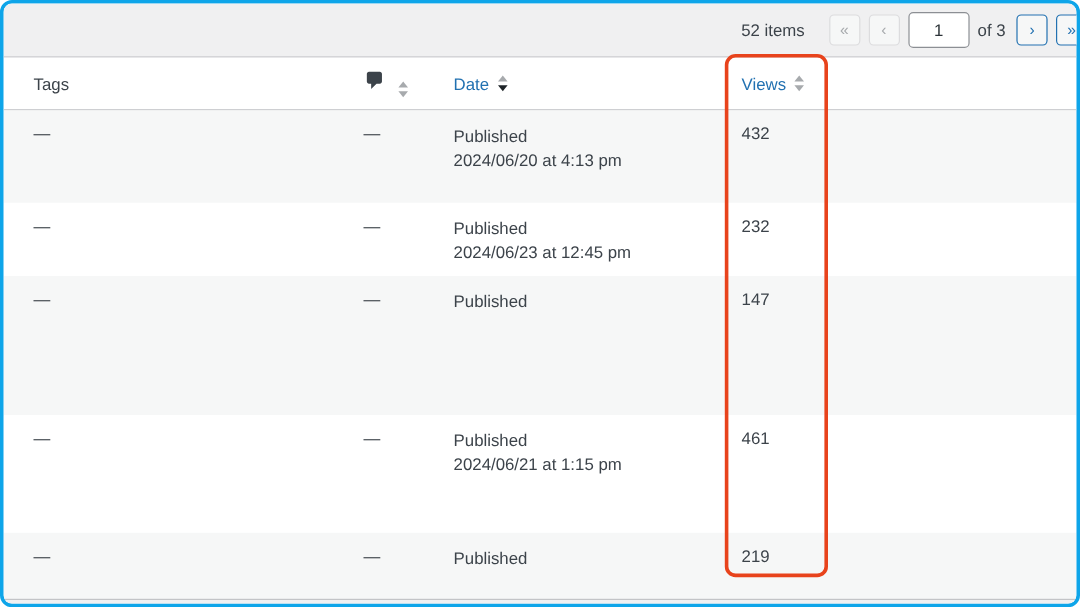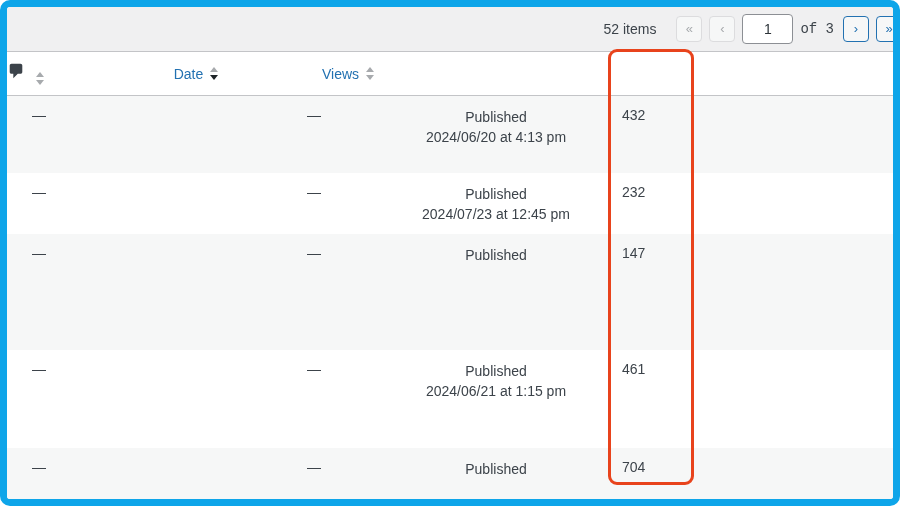--- a/index.html
+++ b/index.html
@@ -6,21 +6,21 @@
   html, body { background: #fff; }
   body {
     font-family: "Liberation Sans", sans-serif;
     color: #3c434a;
     -webkit-font-smoothing: antialiased;
   }
   .panel {
     position: relative;
     width: 900px;
     height: 506px;
-    border: 7px solid #0ea5e9;
+    border: 3px solid #0ea5e9;
     border-radius: 10px;
     overflow: hidden;
     background: #fff;
   }
 
   
   .tablenav {
     height: 45px;
     background: #f0f0f1;
     border-bottom: 1px solid #c3c4c7;
@@ -61,32 +61,32 @@
     height: 30px;
     margin-left: 7px;
     border: 1px solid #8c8f94;
     border-radius: 4px;
     text-align: center;
     font-size: 14px;
     color: #2c3338;
     background: #fff;
     font-family: "Liberation Sans", sans-serif;
   }
-  .of-pages { margin-left: 7px; margin-right: 2px; color: #3c434a; font-family: Liberation Mono, monospace; }
+  .of-pages { margin-left: 7px; margin-right: 2px; color: #3c434a; }
 
   
   .list-table { width: 100%; }
   .tr {
     display: flex;
     align-items: flex-start;
     font-size: 14px;
   }
   .cell-tags     { width: 300px; padding: 11px 10px 0 25px; }
   .cell-comments { width: 75px;  padding: 11px 0 0 0; }
-  .cell-date     { width: 238px; padding: 11px 10px 0 0; line-height: 20px; text-align: center; }
+  .cell-date     { width: 238px; padding: 11px 10px 0 0; line-height: 20px; }
   .cell-views    { width: 90px;  padding: 11px 0 0 2px; }
   .cell-fill     { flex: 1; }
 
   .header-row {
     height: 44px;
     background: #fff;
     border-bottom: 1px solid #c3c4c7;
     align-items: center;
   }
   .header-row .cell-tags, .header-row .cell-comments,
@@ -139,20 +139,21 @@
     <button class="pg-btn disabled">‹</button>
     <input class="page-input" value="1" style="">
     <span class="of-pages">of 3</span>
     <button class="pg-btn active">›</button>
     <button class="pg-btn active last">»</button>
   </div>
 
   <div class="list-table">
 
     <div class="tr header-row">
+      <div class="cell-tags col-plain">Tags</div>
       <div class="cell-comments">
         <span class="comment-icon">
           <svg width="18" height="18" viewBox="0 0 20 20">
               <path fill="#3c434a" d="M5 2h10c1.1 0 2 .9 2 2v7c0 1.1-.9 2-2 2h-3l-5 5v-5H5c-1.1 0-2-.9-2-2V4c0-1.1.9-2 2-2z"></path>
             </svg>
         </span>
         <span class="sort-arrows">
             <span class="arr arr-up"></span>
             <span class="arr arr-down"></span>
           </span>
@@ -187,21 +188,21 @@
       </div>
       <div class="cell-views">432</div>
       <div class="cell-fill"></div>
     </div>
 
     <div class="tr row-even r2">
       <div class="cell-tags">—</div>
       <div class="cell-comments">—</div>
       <div class="cell-date">
         <span class="status-line">Published</span>
-        <span class="date-line">2024/07/23 at 12:45 pm</span>
+        <span class="date-line">2024/06/23 at 12:45 pm</span>
       </div>
       <div class="cell-views">232</div>
       <div class="cell-fill"></div>
     </div>
 
     <div class="tr row-odd r3">
       <div class="cell-tags">—</div>
       <div class="cell-comments">—</div>
       <div class="cell-date">
         <span class="status-line">Published</span>
@@ -220,21 +221,21 @@
       <div class="cell-views">461</div>
       <div class="cell-fill"></div>
     </div>
 
     <div class="tr row-odd r5">
       <div class="cell-tags">—</div>
       <div class="cell-comments">—</div>
       <div class="cell-date">
         <span class="status-line">Published</span>
       </div>
-      <div class="cell-views">704</div>
+      <div class="cell-views">219</div>
       <div class="cell-fill"></div>
     </div>
 
     <div class="below-table"></div>
   </div>
 
   <div class="views-highlight"></div>
 
 </div>
 

